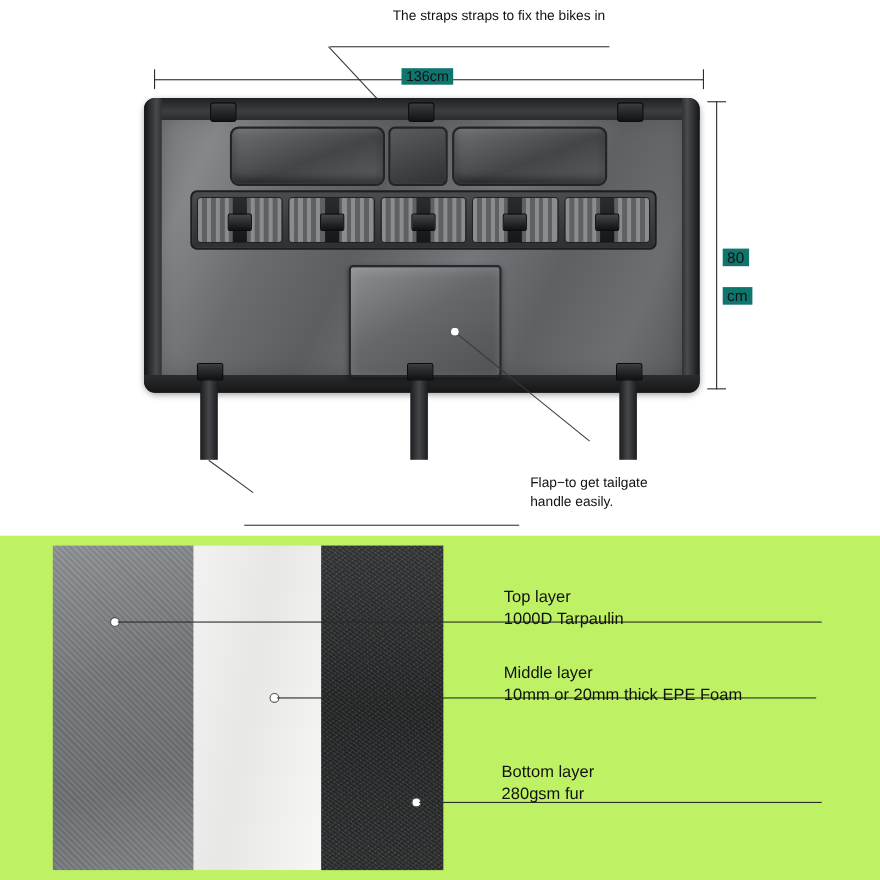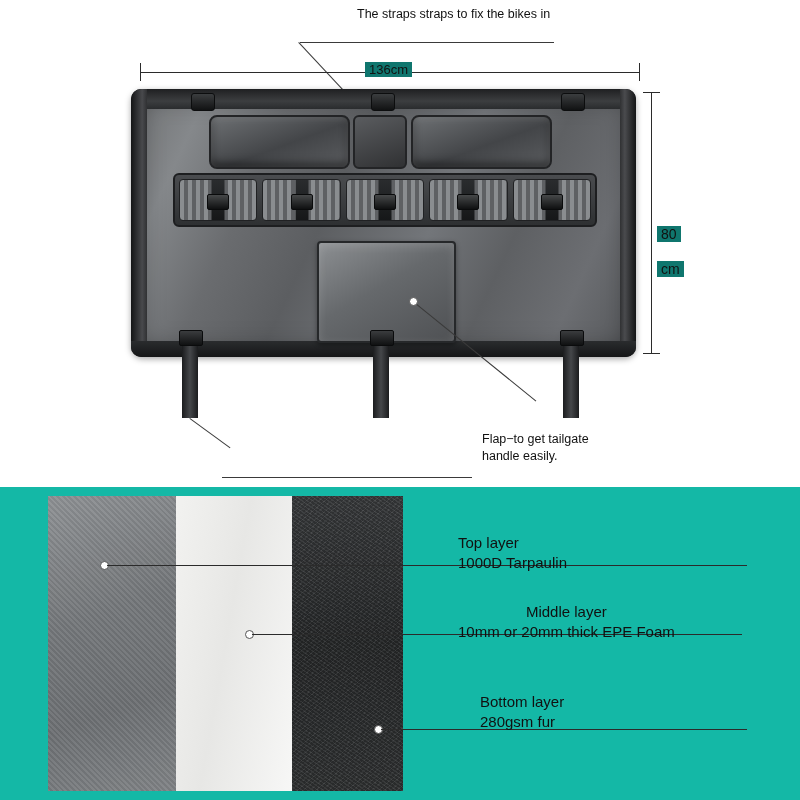--- a/index.html
+++ b/index.html
@@ -63,21 +63,21 @@
   .center-flap{position:absolute;left:186px;top:152px;width:135px;height:98px;border-radius:4px;
     background:linear-gradient(150deg,#8c8f92,#66696c 45%,#4f5154);
     border:2px solid #26282a;box-shadow:inset 0 3px 10px rgba(255,255,255,.14), 0 2px 5px rgba(0,0,0,.4);}
 
   
   .strap{position:absolute;width:16px;background:linear-gradient(90deg,#1b1c1e,#45474a 50%,#1b1c1e);}
   .strap .sbuckle{position:absolute;left:-3px;top:-10px;width:22px;height:14px;border-radius:2px;
     background:linear-gradient(180deg,#3a3c3e,#101112);border:1px solid #0a0b0c;}
 
   
-  .bot-section{position:absolute;left:0;top:487px;width:800px;height:313px;background:#14b8a6;}
+  .bot-section{position:absolute;left:0;top:487px;width:800px;height:313px;background:#bef264;}
   .swatches{position:absolute;left:48px;top:9px;width:355px;height:295px;display:flex;}
   .sw{height:100%;}
   .sw-top{width:128px;background:
      repeating-linear-gradient(45deg,rgba(255,255,255,.06) 0 2px,rgba(0,0,0,.05) 2px 4px),
      linear-gradient(160deg,#8e9194,#74777a 40%,#6d7073 70%,#808386);}
   .sw-mid{width:116px;background:linear-gradient(100deg,#f2f2f0,#e7e7e5 45%,#f7f7f6);}
   .sw-bot{width:111px;background:
      repeating-linear-gradient(35deg,rgba(255,255,255,.05) 0 1px,rgba(0,0,0,.12) 1px 3px),
      repeating-linear-gradient(-40deg,rgba(255,255,255,.04) 0 1px,rgba(0,0,0,.10) 1px 4px),
      linear-gradient(180deg,#3d3f41,#2a2c2d 50%,#343637);}
@@ -186,26 +186,26 @@
 
     <div class="dot" style="left:100px;top:74px;"></div>
     <div class="layer-rule" style="left:107px;top:78px;width:640px;"></div>
     <div class="layer-label" style="left:458px;top:46px;">
       <div>Top layer</div>
       <div>1000D Tarpaulin</div>
     </div>
 
     <div class="dot" style="left:245px;top:143px;"></div>
     <div class="layer-rule" style="left:252px;top:147px;width:490px;"></div>
-    <div class="layer-label" style="left:458px;top:115px;text-align:center;">
+    <div class="layer-label" style="left:458px;top:115px;">
       <div>Middle layer</div>
       <div>10mm  or  20mm thick EPE Foam</div>
     </div>
 
     <div class="dot" style="left:374px;top:238px;"></div>
     <div class="layer-rule" style="left:381px;top:242px;width:366px;"></div>
-    <div class="layer-label" style="left:480px;top:205px;">
+    <div class="layer-label" style="left:456px;top:205px;">
       <div>Bottom layer</div>
       <div>280gsm fur</div>
     </div>
   </div>
 
 </div>
 
 </body></html>

